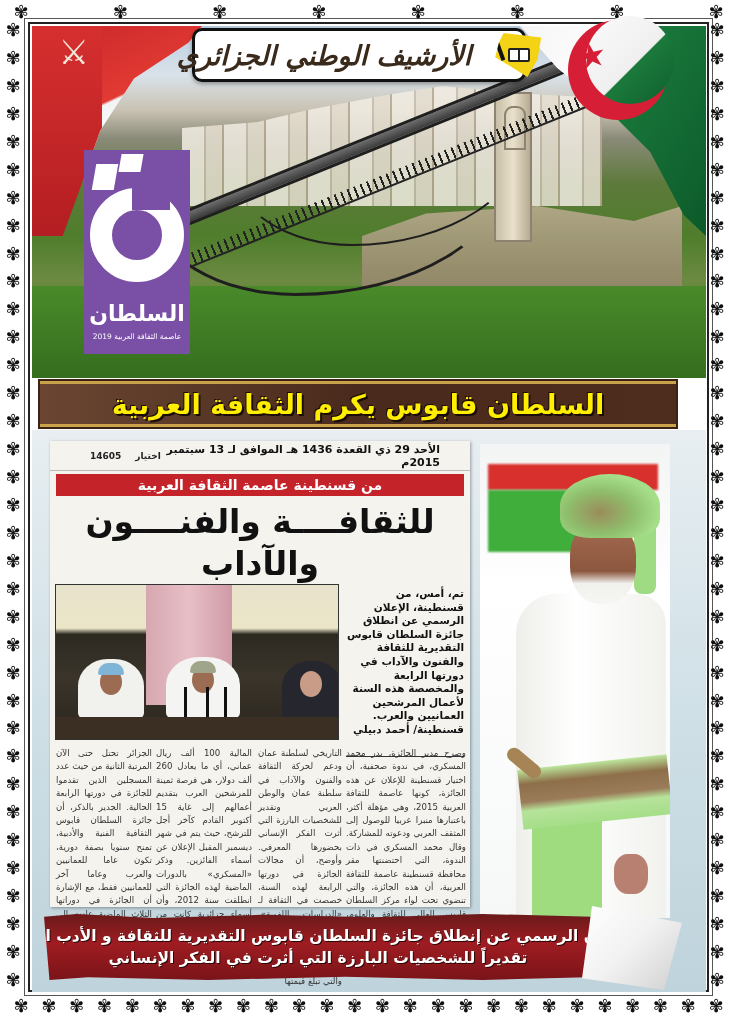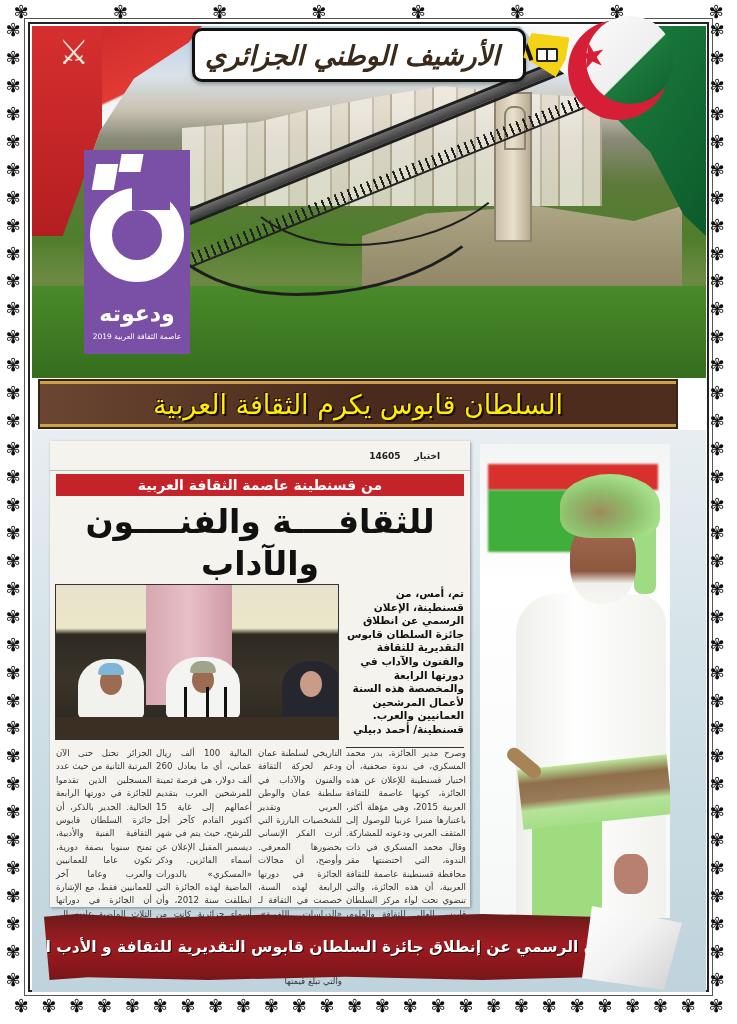--- a/index.html
+++ b/index.html
@@ -102,21 +102,21 @@
   }
   .star {
     position: absolute; left: 576px; top: 38px; width: 34px; height: 34px; color: #d61f36;
     font-size: 34px; line-height: 34px; transform: rotate(-12deg);
   }
 
   
   .archive-card {
     position: absolute; left: 192px; top: 28px; width: 334px; height: 54px;
     background: #ffffff; border: 3px solid #111; border-radius: 10px;
-    display: flex; align-items: center; justify-content: flex-start; gap: 24px; padding: 0 10px;
+    display: flex; align-items: center; justify-content: center; gap: 24px; padding: 0 10px;
     box-shadow: 0 2px 4px rgba(0,0,0,.35);
   }
   .archive-title {
     font-family: "DejaVu Serif", serif; font-size: 27px; color: #3a2a1c; direction: rtl;
     letter-spacing: 0; white-space: nowrap; font-weight: bold; font-style: italic;
   }
   .archive-logo {
     position: relative; width: 46px; height: 44px; flex: none;
     background: #f4d316; clip-path: polygon(18% 0, 100% 10%, 92% 60%, 70% 100%, 40% 80%, 0 55%, 8% 22%);
   }
@@ -152,21 +152,21 @@
 
   
   .headline-bar {
     position: absolute; left: 40px; top: 381px; width: 636px; height: 46px;
     background: linear-gradient(90deg, #6a4632, #4a2a1c 50%, #4e2c1e);
     border-top: 3px solid #c9a24a; border-bottom: 3px solid #c9a24a;
     box-shadow: 0 0 0 2px #3a2214;
     display: flex; align-items: center; justify-content: center;
   }
   .headline-text {
-    color: #ffee00; font-size: 27px; font-weight: normal; direction: rtl;
+    color: #ffee00; font-size: 27px; font-weight: bold; direction: rtl;
     text-shadow: 2px 2px 0 #1a0d05, -1px -1px 0 #1a0d05;
   }
 
   
   .article-bg {
     position: absolute; left: 32px; top: 430px; width: 674px; height: 562px;
     background: linear-gradient(180deg, #e8eef2, #cfe0e6 50%, #bfd3dc);
   }
 
   
@@ -210,21 +210,21 @@
   .head.h3 { left: 244px; top: 86px; background: #c89c86; }
   .table-strip { position: absolute; left: 0; bottom: 0; width: 284px; height: 22px; background: #3b2e22; }
   .mic { position: absolute; width: 3px; height: 30px; background: #111; bottom: 22px; }
 
   .clip-lede {
     position: absolute; left: 296px; top: 146px; width: 118px; direction: rtl; text-align: right;
     font-size: 10.5px; font-weight: bold; color: #111; line-height: 13.6px;
   }
   .clip-byline {
     position: absolute; left: 296px; top: 282px; width: 118px; direction: rtl; text-align: right;
-    font-size: 10.5px; color: #111; font-weight: bold; border-bottom: 1px solid #333; padding-bottom: 12px;
+    font-size: 10.5px; color: #111; font-weight: bold; border-bottom: 1px solid #333; padding-bottom: 21px;
   }
   .body-col {
     position: absolute; direction: rtl; text-align: justify; font-size: 8.6px; color: #333; line-height: 13.4px;
   }
   .body-col.c1 { left: 296px; top: 306px; width: 120px; }
   .body-col.c2 { left: 208px; top: 306px; width: 84px; }
   .body-col.c3 { left: 106px; top: 306px; width: 96px; }
   .body-col.c4 { left: 6px; top: 306px; width: 96px; }
 
   
@@ -417,32 +417,33 @@
   <div class="archive-logo">
     <div class="pen"></div>
     <div class="book"></div>
   </div>
 </div>
 
 <div class="const-logo">
   <div class="dot1"></div>
   <div class="dot2"></div>
   <div class="big-glyph"></div>
-  <div class="const-name">ودعوته</div>
+  <div class="const-name">السلطان</div>
   <div class="const-sub">عاصمة الثقافة العربية 2019</div>
 </div>
 
 <div class="headline-bar">
   <span class="headline-text">السلطان قابوس يكرم الثقافة العربية</span>
 </div>
 
 <div class="article-bg"></div>
 
 <div class="clip">
   <div class="clip-date-row">
+    <span class="clip-date">الأحد 29 ذي القعدة 1436 هـ الموافق لـ 13 سبتمبر 2015م</span>
     <span class="clip-issue">
       <span>اختيار</span>
       <span>14605</span>
     </span>
   </div>
   <div class="clip-kicker">من قسنطينة عاصمة الثقافة العربية</div>
   <div class="clip-headline">
     <div>للثقافــــة والفنــــون والآداب</div>
   </div>
 
@@ -477,14 +478,15 @@
   <div class="face"></div>
   <div class="turban"></div>
   <div class="skirt"></div>
   <div class="sash"></div>
   <div class="khanjar"></div>
   <div class="hand"></div>
 </div>
 
 <div class="footer-banner">
   <div class="footer-line">الإعلان الرسمي عن إنطلاق جائزة السلطان قابوس التقديرية للثقافة و الأدب العربي</div>
+  <div class="footer-line">تقديراً للشخصيات البارزة التي أثرت في الفكر الإنساني</div>
 </div>
 <div class="page-curl"></div>
 
 </body></html>

